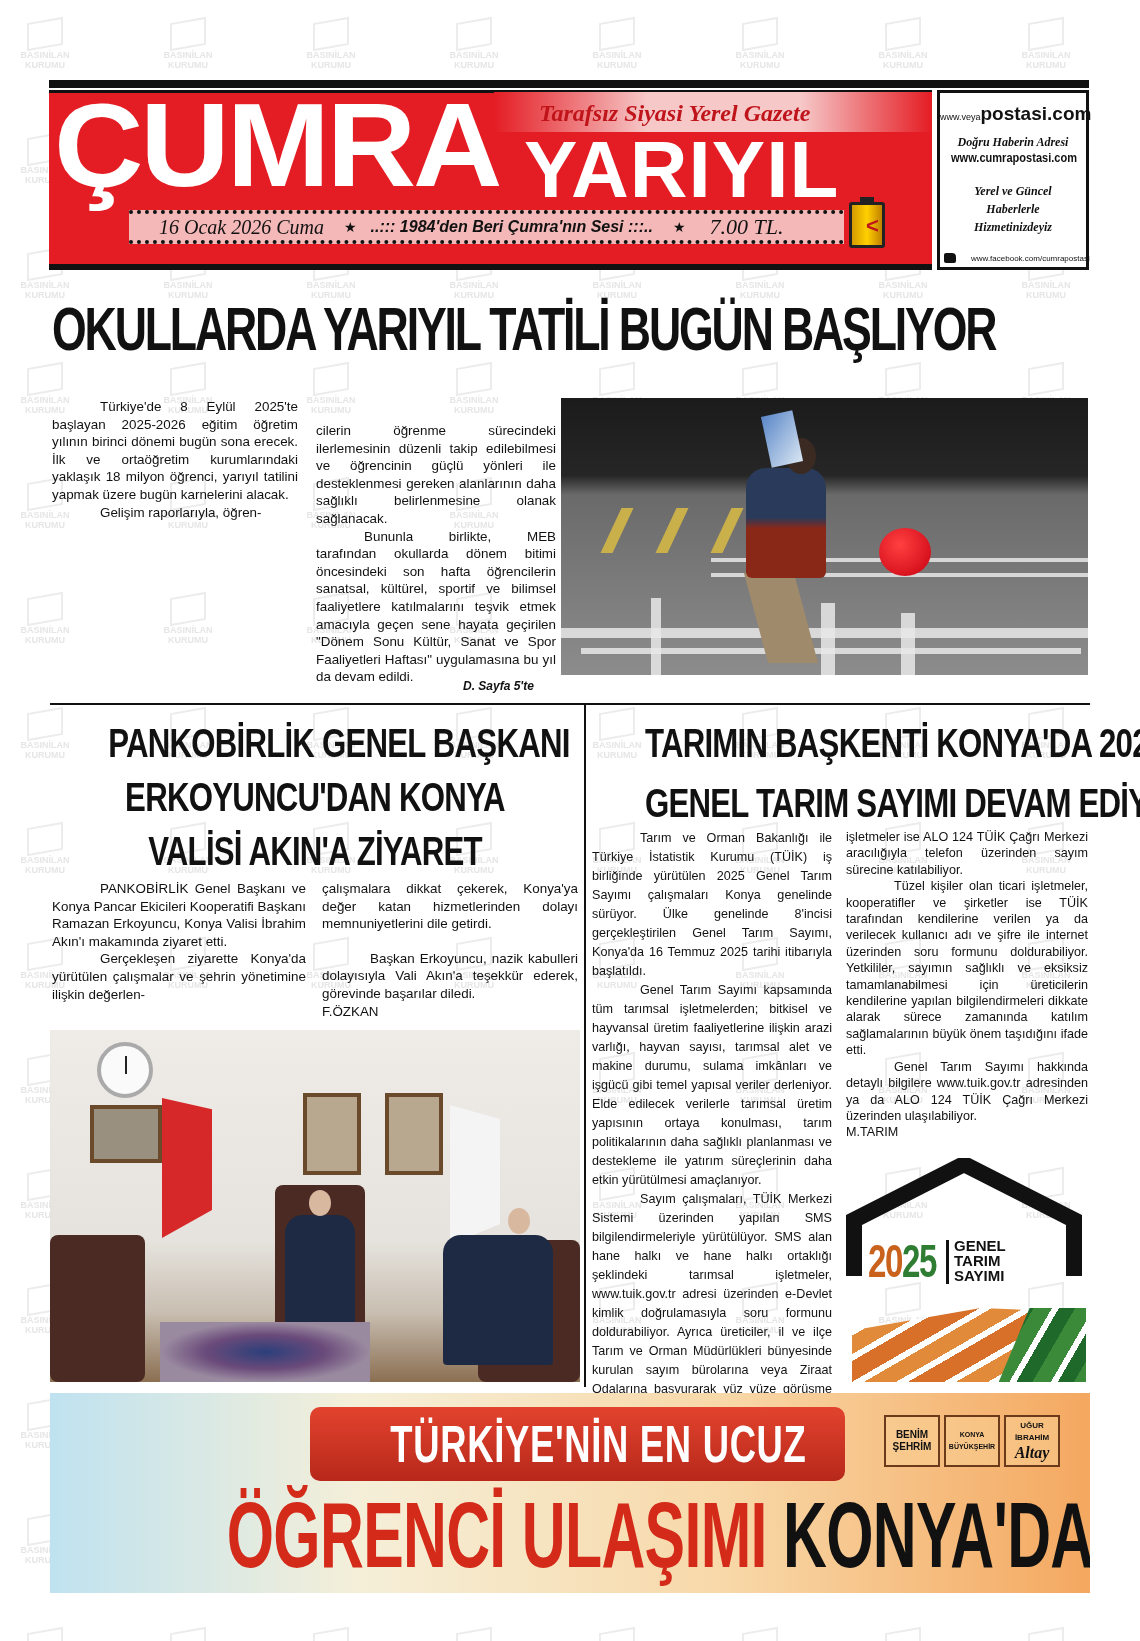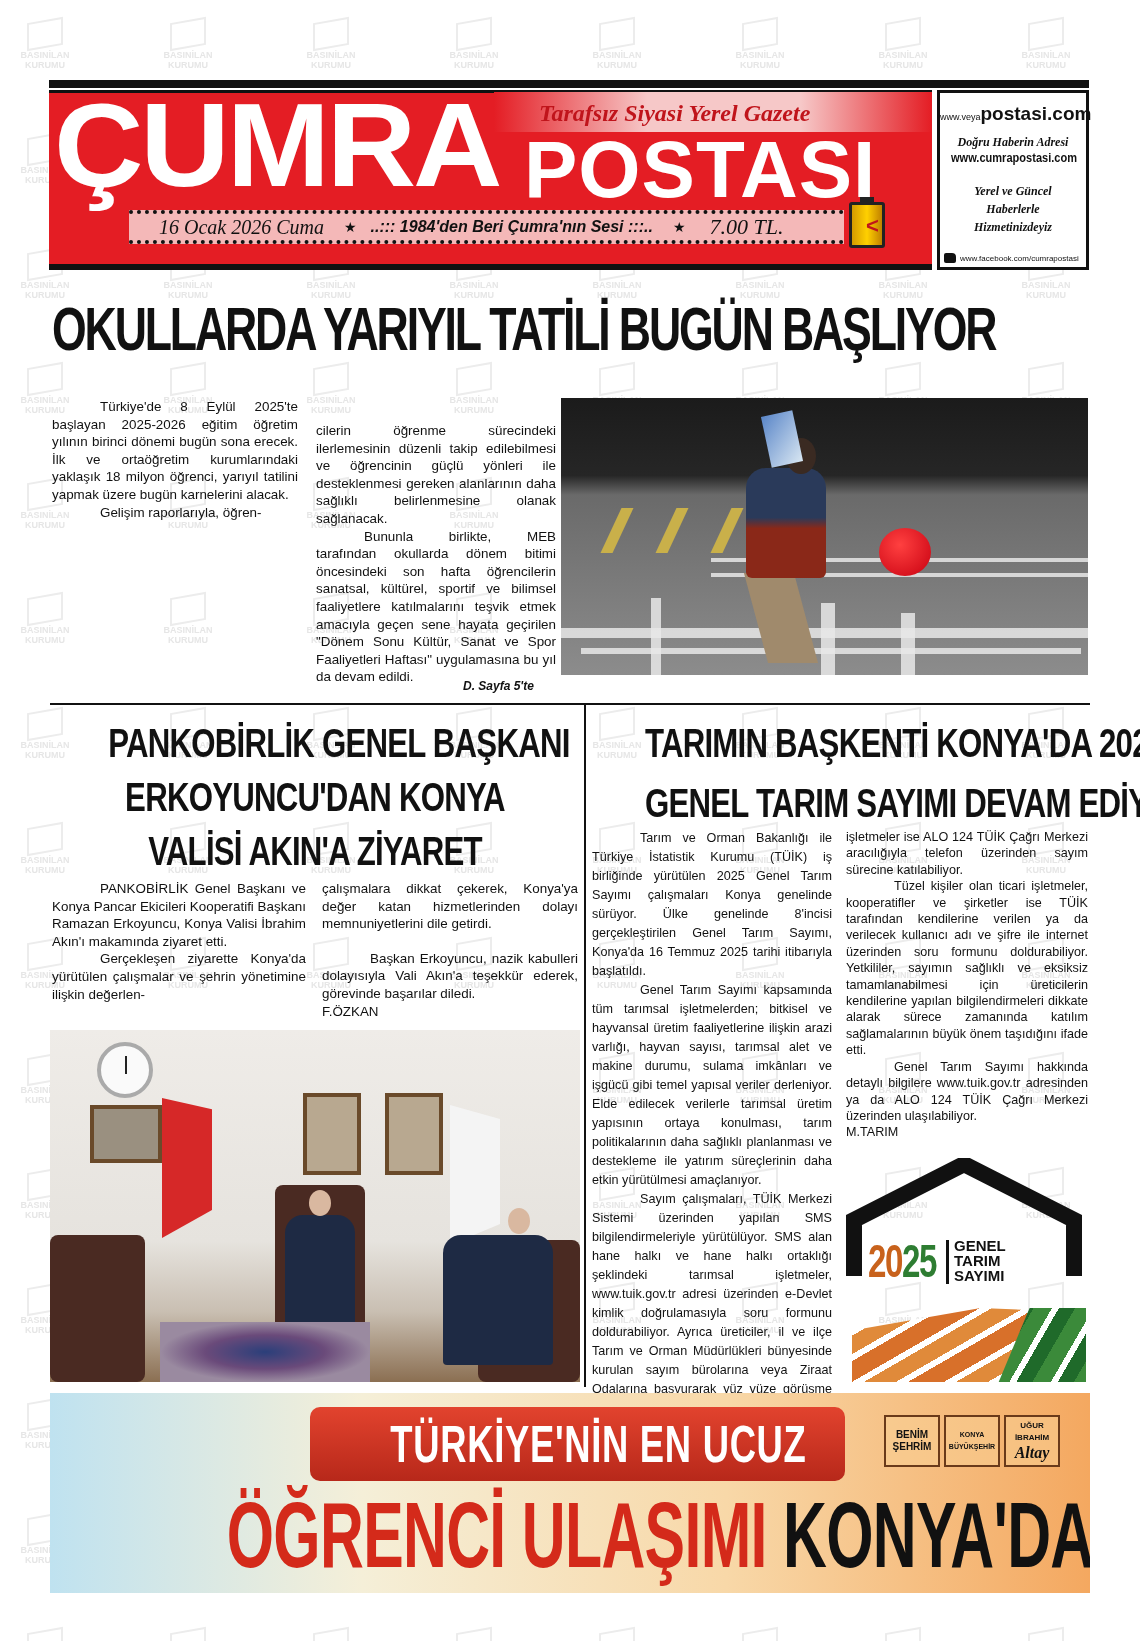--- a/index.html
+++ b/index.html
@@ -26,21 +26,21 @@
   .film-icon { position: absolute; left: 800px; top: 122px; width: 36px; height: 46px; background: linear-gradient(90deg,#d49b00,#ffd000,#c08000); border: 3px solid #222; border-radius: 3px; }
   .film-icon::before { content: ""; position: absolute; left: 8px; top: -8px; width: 14px; height: 6px; background: #222; }
   .film-icon::after { content: "<"; position: absolute; left: 14px; top: 8px; font: bold 22px "Liberation Sans", sans-serif; color: #c0141b; }
 
   .mh-side { position: absolute; left: 888px; top: 10px; width: 152px; height: 180px; border: 3px solid #111; background: #fff; text-align: center; }
   .mh-side .site-small { font: 9px "Liberation Sans", sans-serif; margin-top: 10px; }
   .mh-side .site-small b { font: bold 19px "Liberation Sans", sans-serif; }
   .mh-side .motto { font: italic bold 12px "Liberation Serif", serif; margin-top: 10px; }
   .mh-side .site-big { font: bold 13px "Liberation Sans", sans-serif; transform: scaleX(0.85); }
   .mh-side .lines { font: italic bold 12px "Liberation Serif", serif; line-height: 18px; margin-top: 17px; }
-  .mh-side .fb { position: absolute; left: 4px; bottom: 4px; font: 8px "Liberation Sans", sans-serif; display: flex; align-items: center; gap: 4px; }
+  .mh-side .fb { position: absolute; left: 4px; bottom: 4px; font: 8px "Liberation Sans", sans-serif; display: flex; align-items: center; gap: 15px; }
   .thumb-icon { display: inline-block; width: 12px; height: 10px; background: #111; border-radius: 2px 4px 2px 2px; }
 
   
   .h-main { position: absolute; left: 52px; top: 292px; width: 1040px; font: bold 62px/74px "Liberation Sans", sans-serif; letter-spacing: -3px; transform: scaleX(0.72); transform-origin: left; white-space: nowrap; color: #111; }
   .col-text { position: absolute; font: 13.4px/17.6px "Liberation Sans", sans-serif; text-align: justify; color: #111; }
   .col-text p { text-indent: 48px; }
   .col-text p.ni { text-indent: 0; }
   .cont { position: absolute; left: 463px; top: 679px; font: italic bold 12px "Liberation Sans", sans-serif; }
 
   .photo1 { position: absolute; left: 561px; top: 398px; width: 527px; height: 277px; background: linear-gradient(180deg,#1b1b1b 0%,#262626 28%,#6a6a6a 35%,#8c8c8c 100%); overflow: hidden; }
@@ -678,21 +678,21 @@
       <div class="box"></div>
     </div>
   </div>
 
 <div class="masthead">
   <div class="mh-topbar"></div>
   <div class="mh-red"></div>
   <div class="tagline-band"></div>
   <div class="logo-cumra">ÇUMRA</div>
   <div class="tagline">Tarafsız Siyasi Yerel Gazete</div>
-  <div class="logo-postasi">POSTASI</div>
+  <div class="logo-postasi">YARIYIL</div>
   <div class="dateband">
     <span class="date">16 Ocak 2026 Cuma</span>
     <span class="star">★</span>
     <span class="since">..::: 1984'den Beri Çumra'nın Sesi :::..</span>
     <span class="star">★</span>
     <span class="price">7.00 TL.</span>
   </div>
   <div class="film-icon"></div>
   <div class="mh-side">
     <div class="site-small"><span>www.veya</span><b>postasi.com</b></div>

